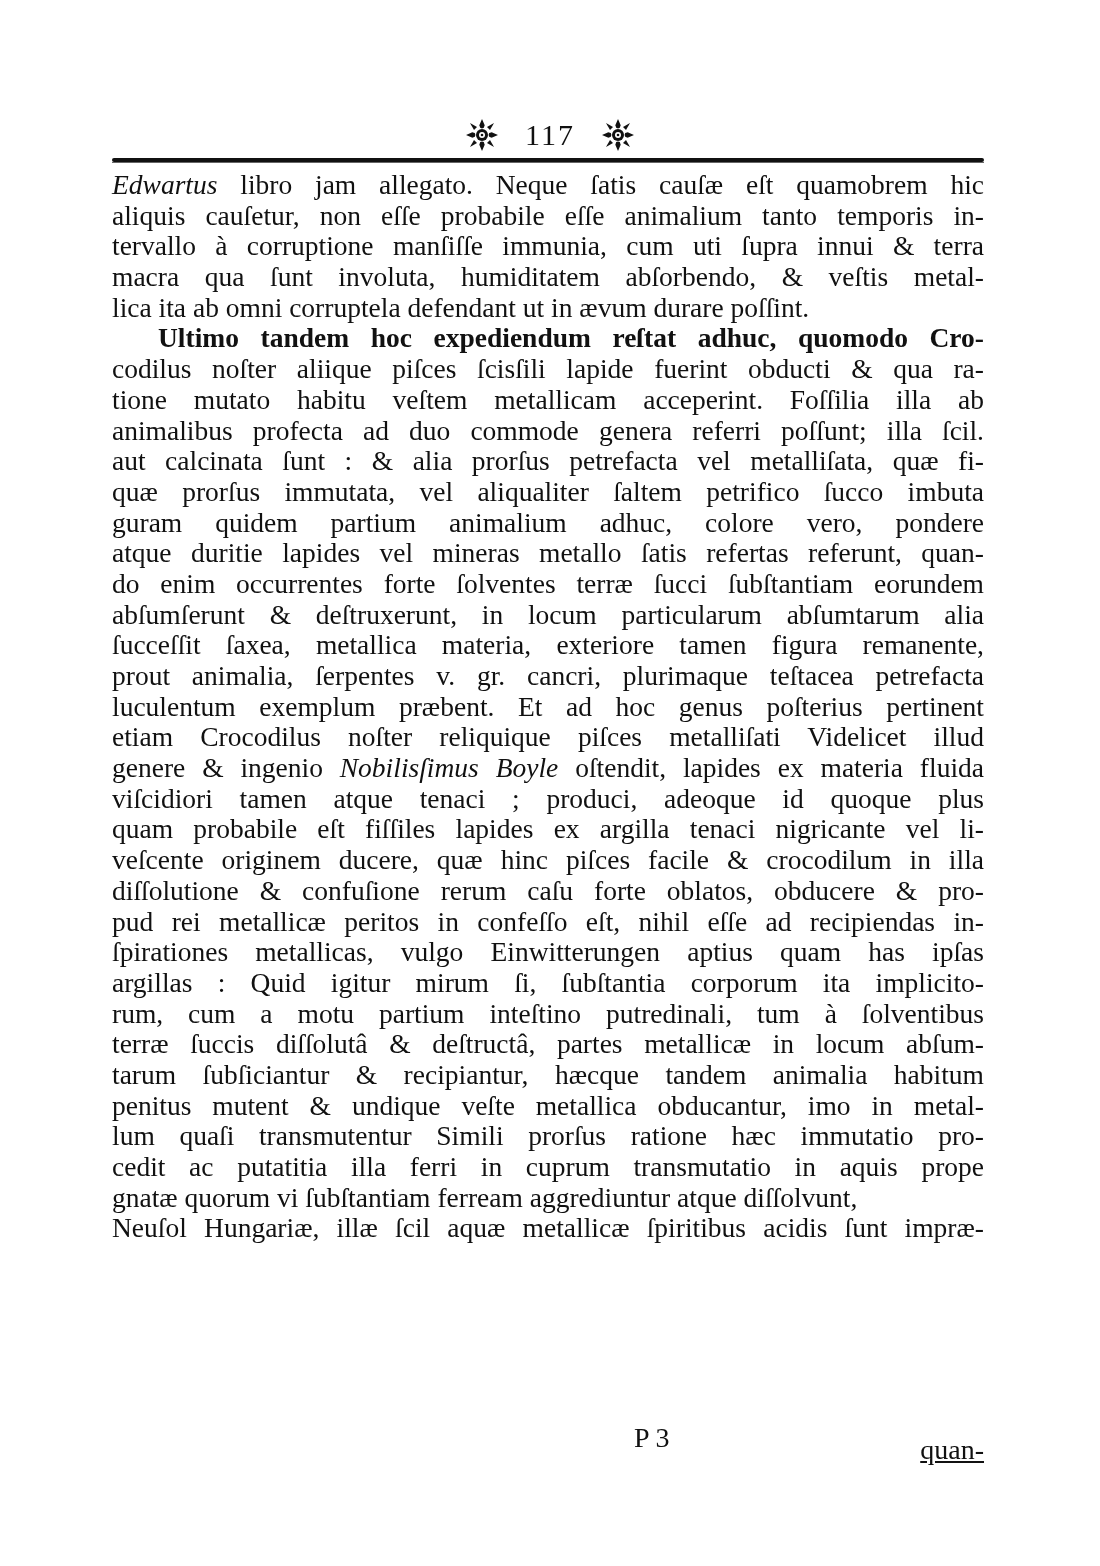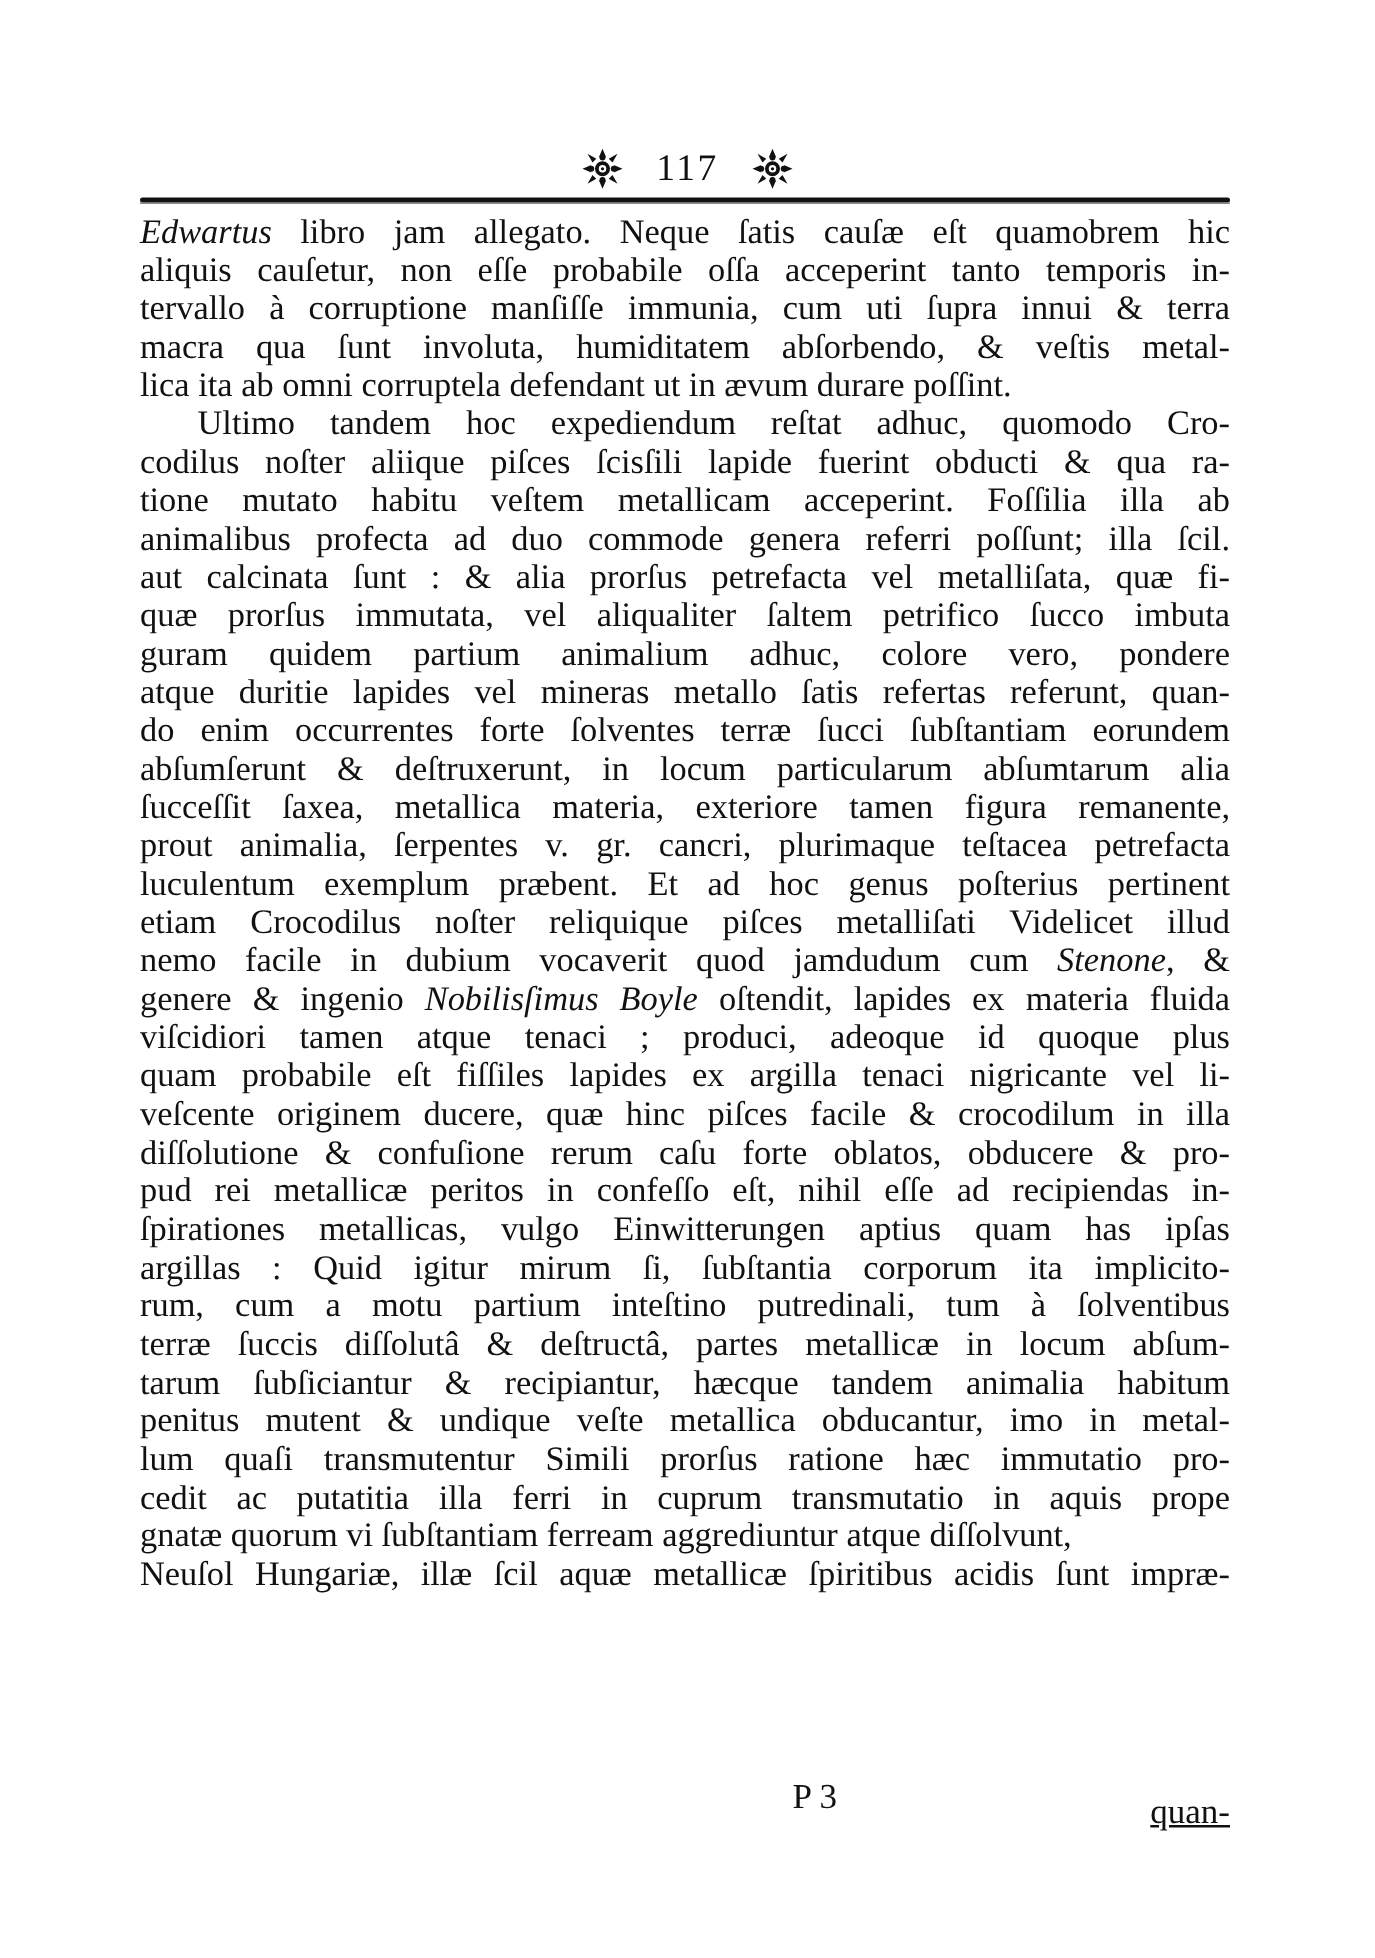--- a/index.html
+++ b/index.html
@@ -26,21 +26,21 @@
     }
     .body-text {
       position: absolute; left: 112px; top: 170px; width: 872px;
       font-size: 27.5px; line-height: 30.7px;
     }
     .line {
       display: block; white-space: nowrap; text-align: justify; text-align-last: justify;
       height: 30.7px; overflow: visible;
     }
     .line.last { text-align-last: left; }
-    .indent { padding-left: 46px; }
+    .indent { padding-left: 46px; font-weight: bold; }
     .footer {
       position: absolute; top: 1422px; left: 112px; width: 872px; height: 34px;
       font-size: 28px;
     }
     .signature { position: absolute; left: 522px; top: 0; text-align: center; }
     .catchword { position: absolute; right: 0; top: 12px; text-decoration: underline; }
     i { }
   </style>
 </head>
 <body>
@@ -91,41 +91,40 @@
         <circle cx="17" cy="17" r="1.3" fill="#111"></circle>
       </svg>
     </span>
   </div>
 
   <div class="rule"></div>
 
   <div class="body-text" id="body-text">
       <div>
         <span class="line"><i>Edwartus</i><span> libro jam allegato.   Neque ſatis cauſæ eſt quamobrem hic</span></span>
-        <span class="line">aliquis cauſetur, non eſſe probabile oſſa acceperint tanto temporis in-</span>
+        <span class="line">aliquis cauſetur, non eſſe probabile eſſe animalium tanto temporis in-</span>
         <span class="line">tervallo à corruptione manſiſſe immunia, cum uti ſupra innui &amp; terra</span>
         <span class="line">macra qua ſunt involuta, humiditatem abſorbendo, &amp; veſtis metal-</span>
         <span class="line last">lica ita ab omni corruptela defendant ut in ævum durare poſſint.</span>
       </div>
       <div>
         <span class="line indent">Ultimo tandem hoc expediendum reſtat adhuc, quomodo Cro-</span>
         <span class="line">codilus noſter aliique piſces ſcisſili lapide fuerint obducti &amp; qua ra-</span>
         <span class="line">tione mutato habitu veſtem metallicam acceperint.  Foſſilia illa ab</span>
         <span class="line">animalibus profecta ad duo commode genera referri poſſunt; illa ſcil.</span>
         <span class="line">aut calcinata ſunt : &amp; alia prorſus petrefacta vel metalliſata, quæ fi-</span>
         <span class="line">quæ prorſus immutata, vel aliqualiter ſaltem petrifico ſucco imbuta</span>
         <span class="line">guram quidem partium animalium adhuc, colore vero, pondere</span>
         <span class="line">atque duritie lapides vel mineras metallo ſatis refertas referunt, quan-</span>
         <span class="line">do enim occurrentes forte ſolventes terræ ſucci ſubſtantiam eorundem</span>
         <span class="line">abſumſerunt &amp; deſtruxerunt, in locum particularum abſumtarum alia</span>
         <span class="line">ſucceſſit ſaxea, metallica materia, exteriore tamen figura remanente,</span>
         <span class="line">prout animalia, ſerpentes v. gr. cancri, plurimaque teſtacea petrefacta</span>
         <span class="line">luculentum exemplum præbent.   Et ad hoc genus poſterius pertinent</span>
         <span class="line">etiam Crocodilus noſter reliquique piſces metalliſati   Videlicet illud</span>
-        <span class="line"><span>nemo facile in dubium vocaverit quod jamdudum cum </span><i>Stenone</i><span>, &amp;</span></span>
         <span class="line"><span>genere &amp; ingenio </span><i>Nobilisſimus Boyle</i><span> oſtendit, lapides ex materia fluida</span></span>
         <span class="line">viſcidiori tamen atque tenaci ; produci, adeoque id quoque plus</span>
         <span class="line">quam probabile eſt fiſſiles lapides ex argilla tenaci nigricante vel li-</span>
         <span class="line">veſcente originem ducere, quæ hinc piſces facile &amp; crocodilum in illa</span>
         <span class="line">diſſolutione &amp; confuſione rerum caſu forte oblatos, obducere &amp; pro-</span>
         <span class="line">pud rei metallicæ peritos in confeſſo eſt, nihil eſſe ad recipiendas in-</span>
         <span class="line">ſpirationes metallicas, vulgo Einwitterungen aptius quam has ipſas</span>
         <span class="line">argillas : Quid igitur mirum ſi, ſubſtantia corporum ita implicito-</span>
         <span class="line">rum, cum a motu partium inteſtino putredinali, tum à ſolventibus</span>
         <span class="line">terræ ſuccis diſſolutâ &amp; deſtructâ, partes metallicæ in locum abſum-</span>

